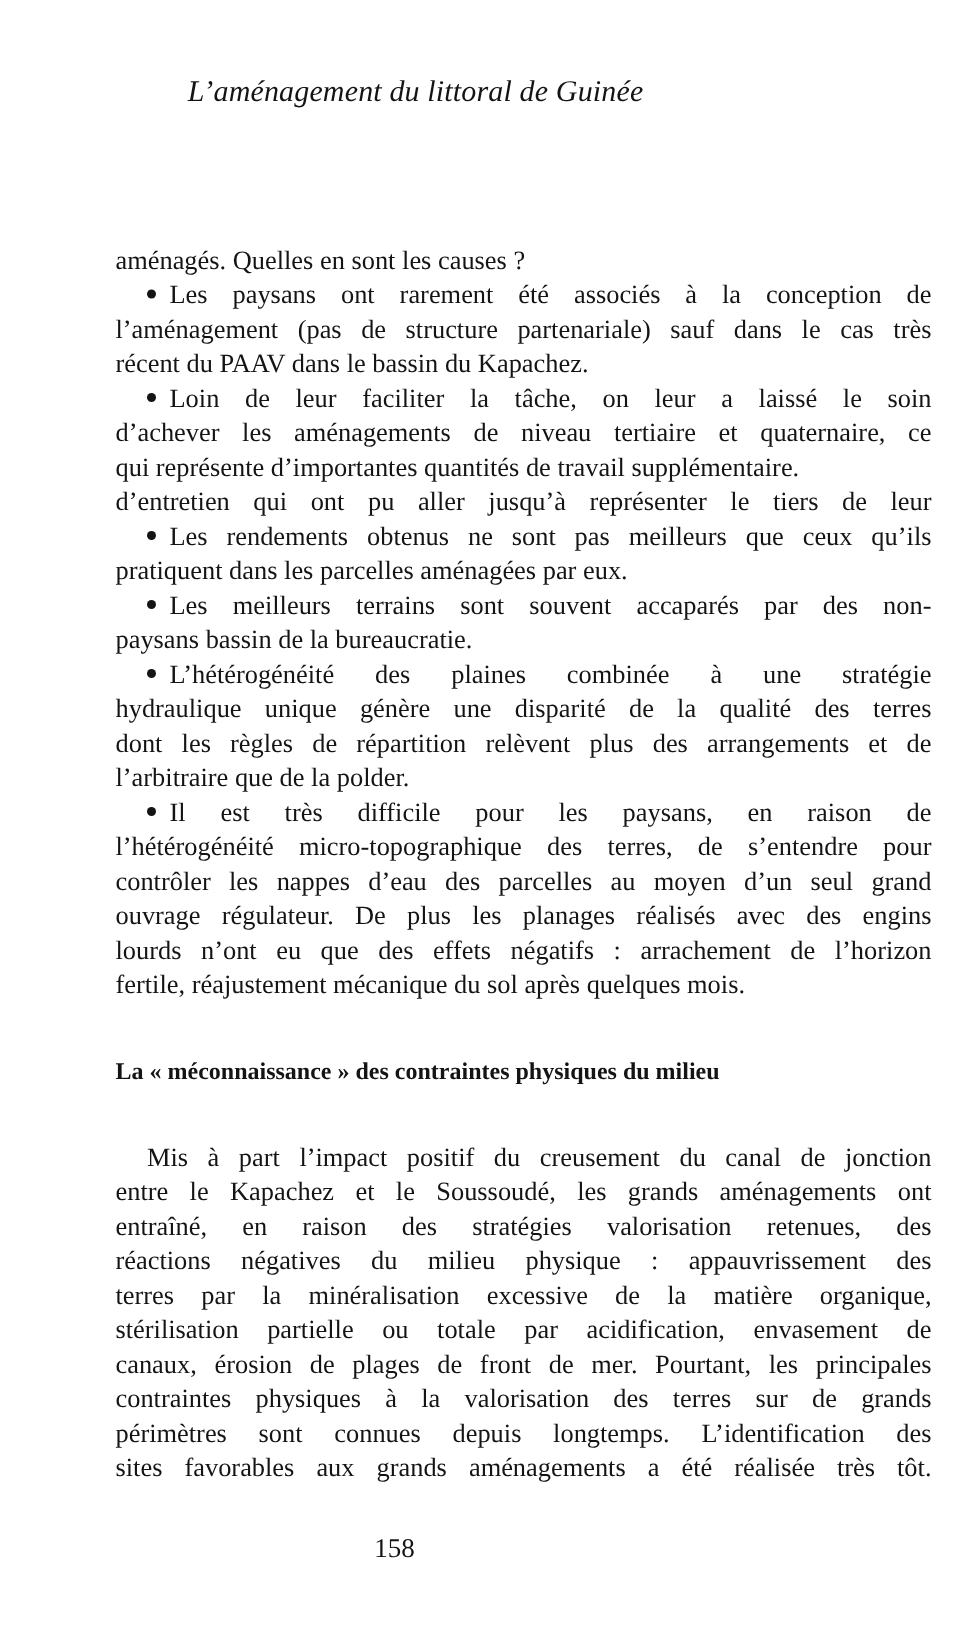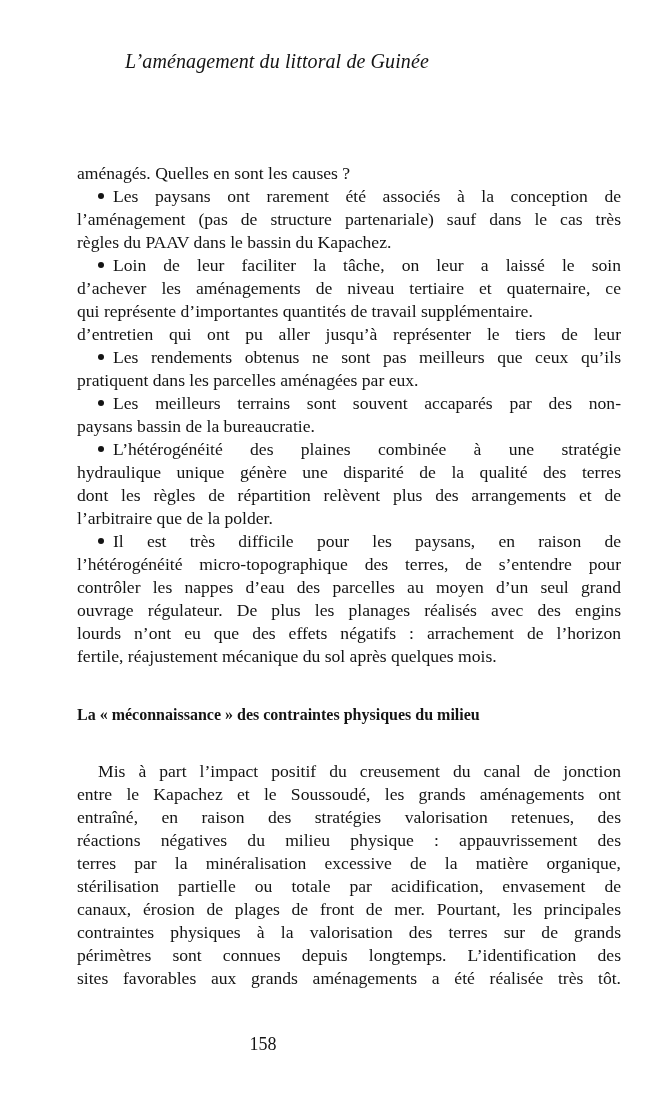--- a/index.html
+++ b/index.html
@@ -64,34 +64,33 @@
       font-size: 16px;
       white-space: nowrap;
     }
     .page-number {
       position: absolute;
       top: 1022px;
       left: 0;
       width: 526px;
       text-align: center;
       font-size: 18px;
-      margin-top: 12px;
     }
   </style>
 </head>
 <body>
 
 <div class="running-header">L’aménagement du littoral de Guinée</div>
 
 <div class="text-block" style="top:134px;margin-top:28px;">
   <span class="line last">aménagés. Quelles en sont les causes ?</span>
 
   <span class="line indent"><span class="bullet"></span><span>Les paysans ont rarement été associés à la conception de</span></span>
   <span class="line">l’aménagement (pas de structure partenariale) sauf dans le cas très</span>
-  <span class="line last">règles du PAAV dans le bassin du Kapachez.</span>
+  <span class="line last">récent du PAAV dans le bassin du Kapachez.</span>
 
   <span class="line indent"><span class="bullet"></span><span>Loin de leur faciliter la tâche, on leur a laissé le soin</span></span>
   <span class="line">d’achever les aménagements de niveau tertiaire et quaternaire, ce</span>
   <span class="line last">qui représente d’importantes quantités de travail supplémentaire.</span>
 
   <span class="line">d’entretien qui ont pu aller jusqu’à représenter le tiers de leur</span>
 
   <span class="line indent"><span class="bullet"></span><span>Les rendements obtenus ne sont pas meilleurs que ceux qu’ils</span></span>
   <span class="line last">pratiquent dans les parcelles aménagées par eux.</span>
 

